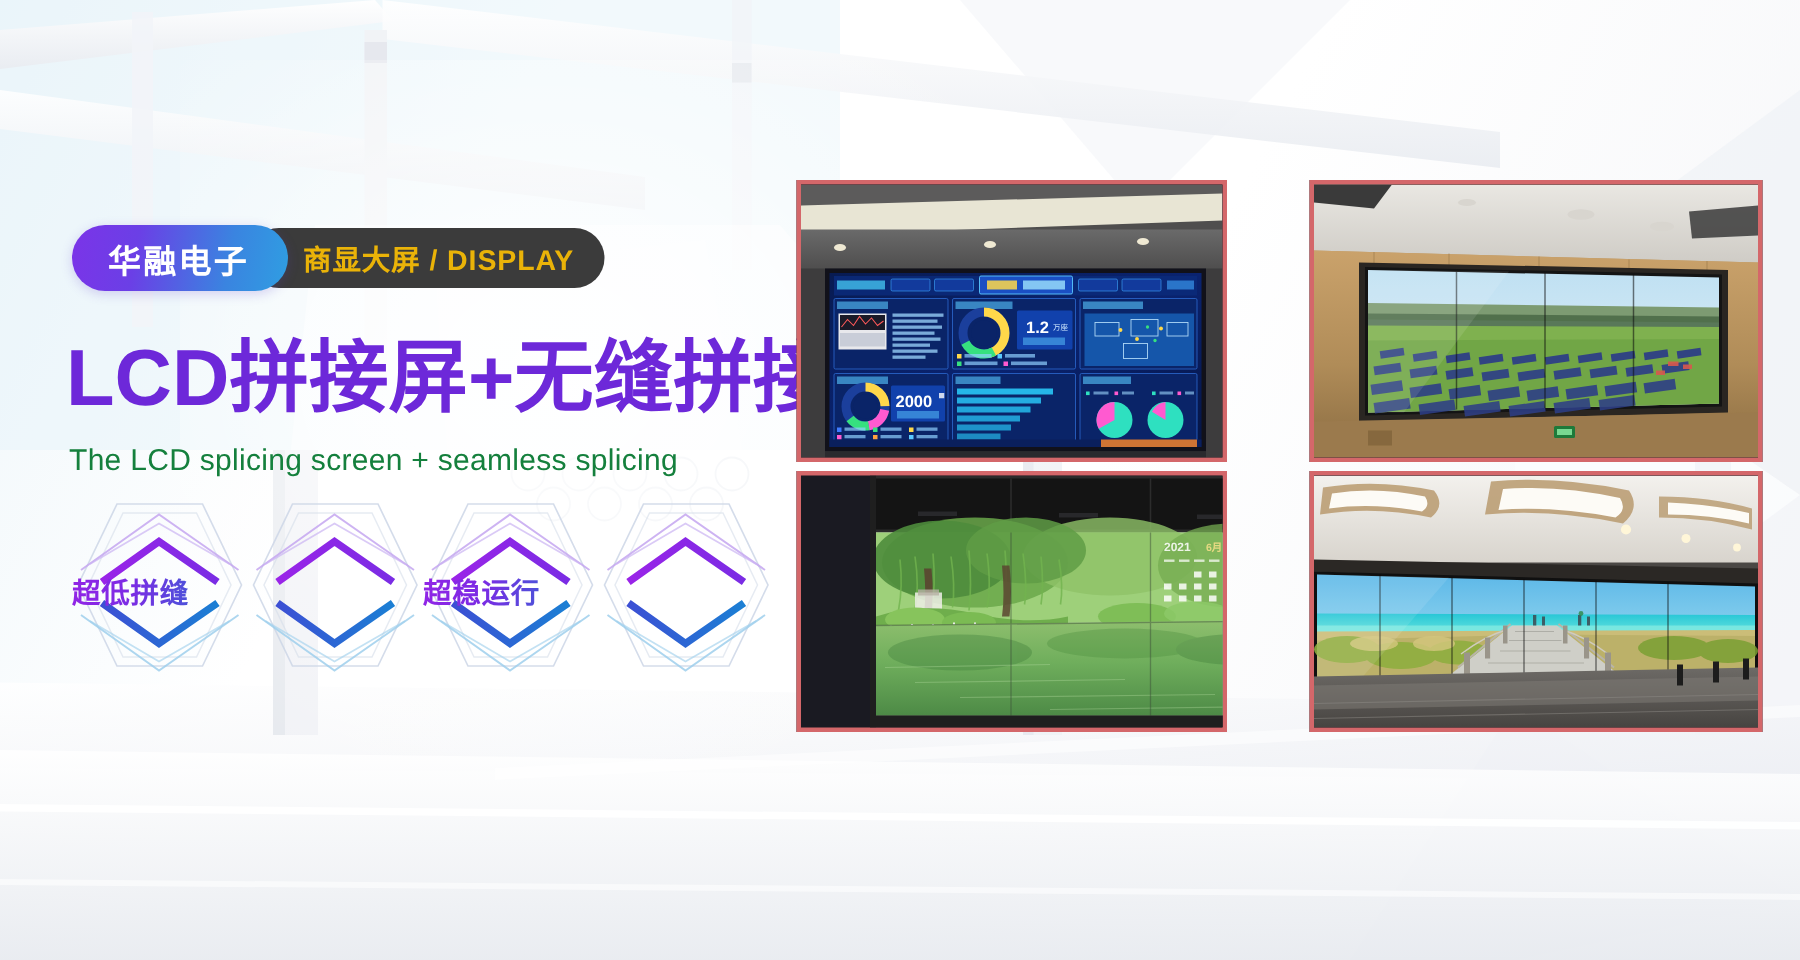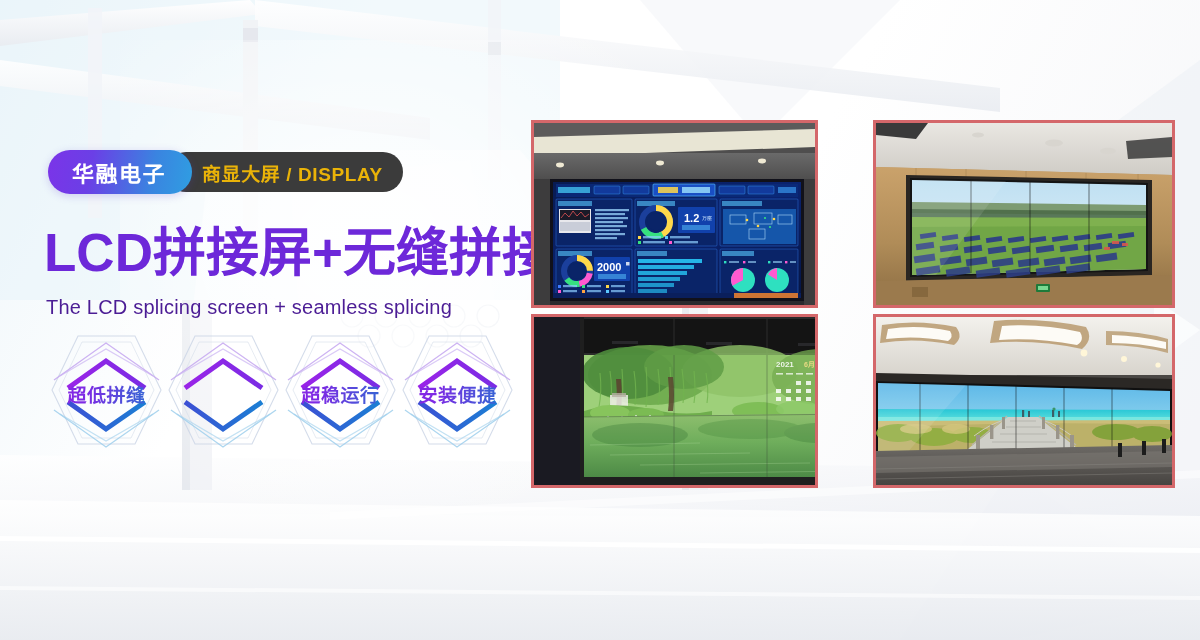--- a/index.html
+++ b/index.html
@@ -102,21 +102,21 @@
     color: #6d28d9;
     letter-spacing: 0px;
     white-space: nowrap;
     line-height: 1.08;
   }
   .subhead {
     position: absolute;
     left: 46px;
     top: 296px;
     font-size: 20px;
-    color: #4c1d95;
+    color: #15803d;
     letter-spacing: 0.2px;
     white-space: nowrap;
   }
 
   
   .features {
     position: absolute;
     left: 48px;
     top: 330px;
     width: 470px;
@@ -131,21 +131,21 @@
   .feature svg {
     position: absolute;
     left: 0;
     top: 0;
   }
   .feature-label {
     position: absolute;
     left: 0;
     top: 50px;
     width: 117px;
-    text-align: center;
+    text-align: left;
     font-size: 19px;
     font-weight: bold;
     letter-spacing: 0.5px;
     background: linear-gradient(95deg, #9225e6 0%, #7b2be4 34%, #3d5fd6 78%, #2a6fd6 100%);
     -webkit-background-clip: text;
     background-clip: text;
     color: transparent;
     -webkit-text-fill-color: transparent;
   }
 
@@ -343,21 +343,20 @@
           </defs>
           <polygon points="30,6 87,6 113,60 87,114 30,114 4,60" fill="none" stroke="#cdd6e6" stroke-width="1.1" opacity="0.85"></polygon>
           <polygon points="34,12 83,12 106,60 83,108 34,108 11,60" fill="none" stroke="#d6dde9" stroke-width="1" opacity="0.6"></polygon>
           <polyline points="6,50 58,13 111,50" fill="none" stroke="#c4a6f0" stroke-width="1.3" opacity="0.85"></polyline>
           <polyline points="12,46 58,19 105,46" fill="none" stroke="#cbb4f2" stroke-width="1.2" opacity="0.7"></polyline>
           <polyline points="20,58 58,31 97,58" fill="none" stroke="url(#chevA4)" stroke-width="5" stroke-linejoin="miter"></polyline>
           <polyline points="20,72 58,99 97,72" fill="none" stroke="url(#chevB4)" stroke-width="5" stroke-linejoin="miter"></polyline>
           <polyline points="12,84 58,111 105,84" fill="none" stroke="#a9d4ee" stroke-width="1.2" opacity="0.7"></polyline>
           <polyline points="6,80 58,117 111,80" fill="none" stroke="#9fcfec" stroke-width="1.3" opacity="0.85"></polyline>
         </svg>
-        <div class="feature-label">安装便捷</div>
       </div>
 
     </div>
   </div>
 
   <div class="photos">
 
     <div class="photo p1">
       <svg width="281" height="182" viewBox="0 0 281 182">
         <defs>

